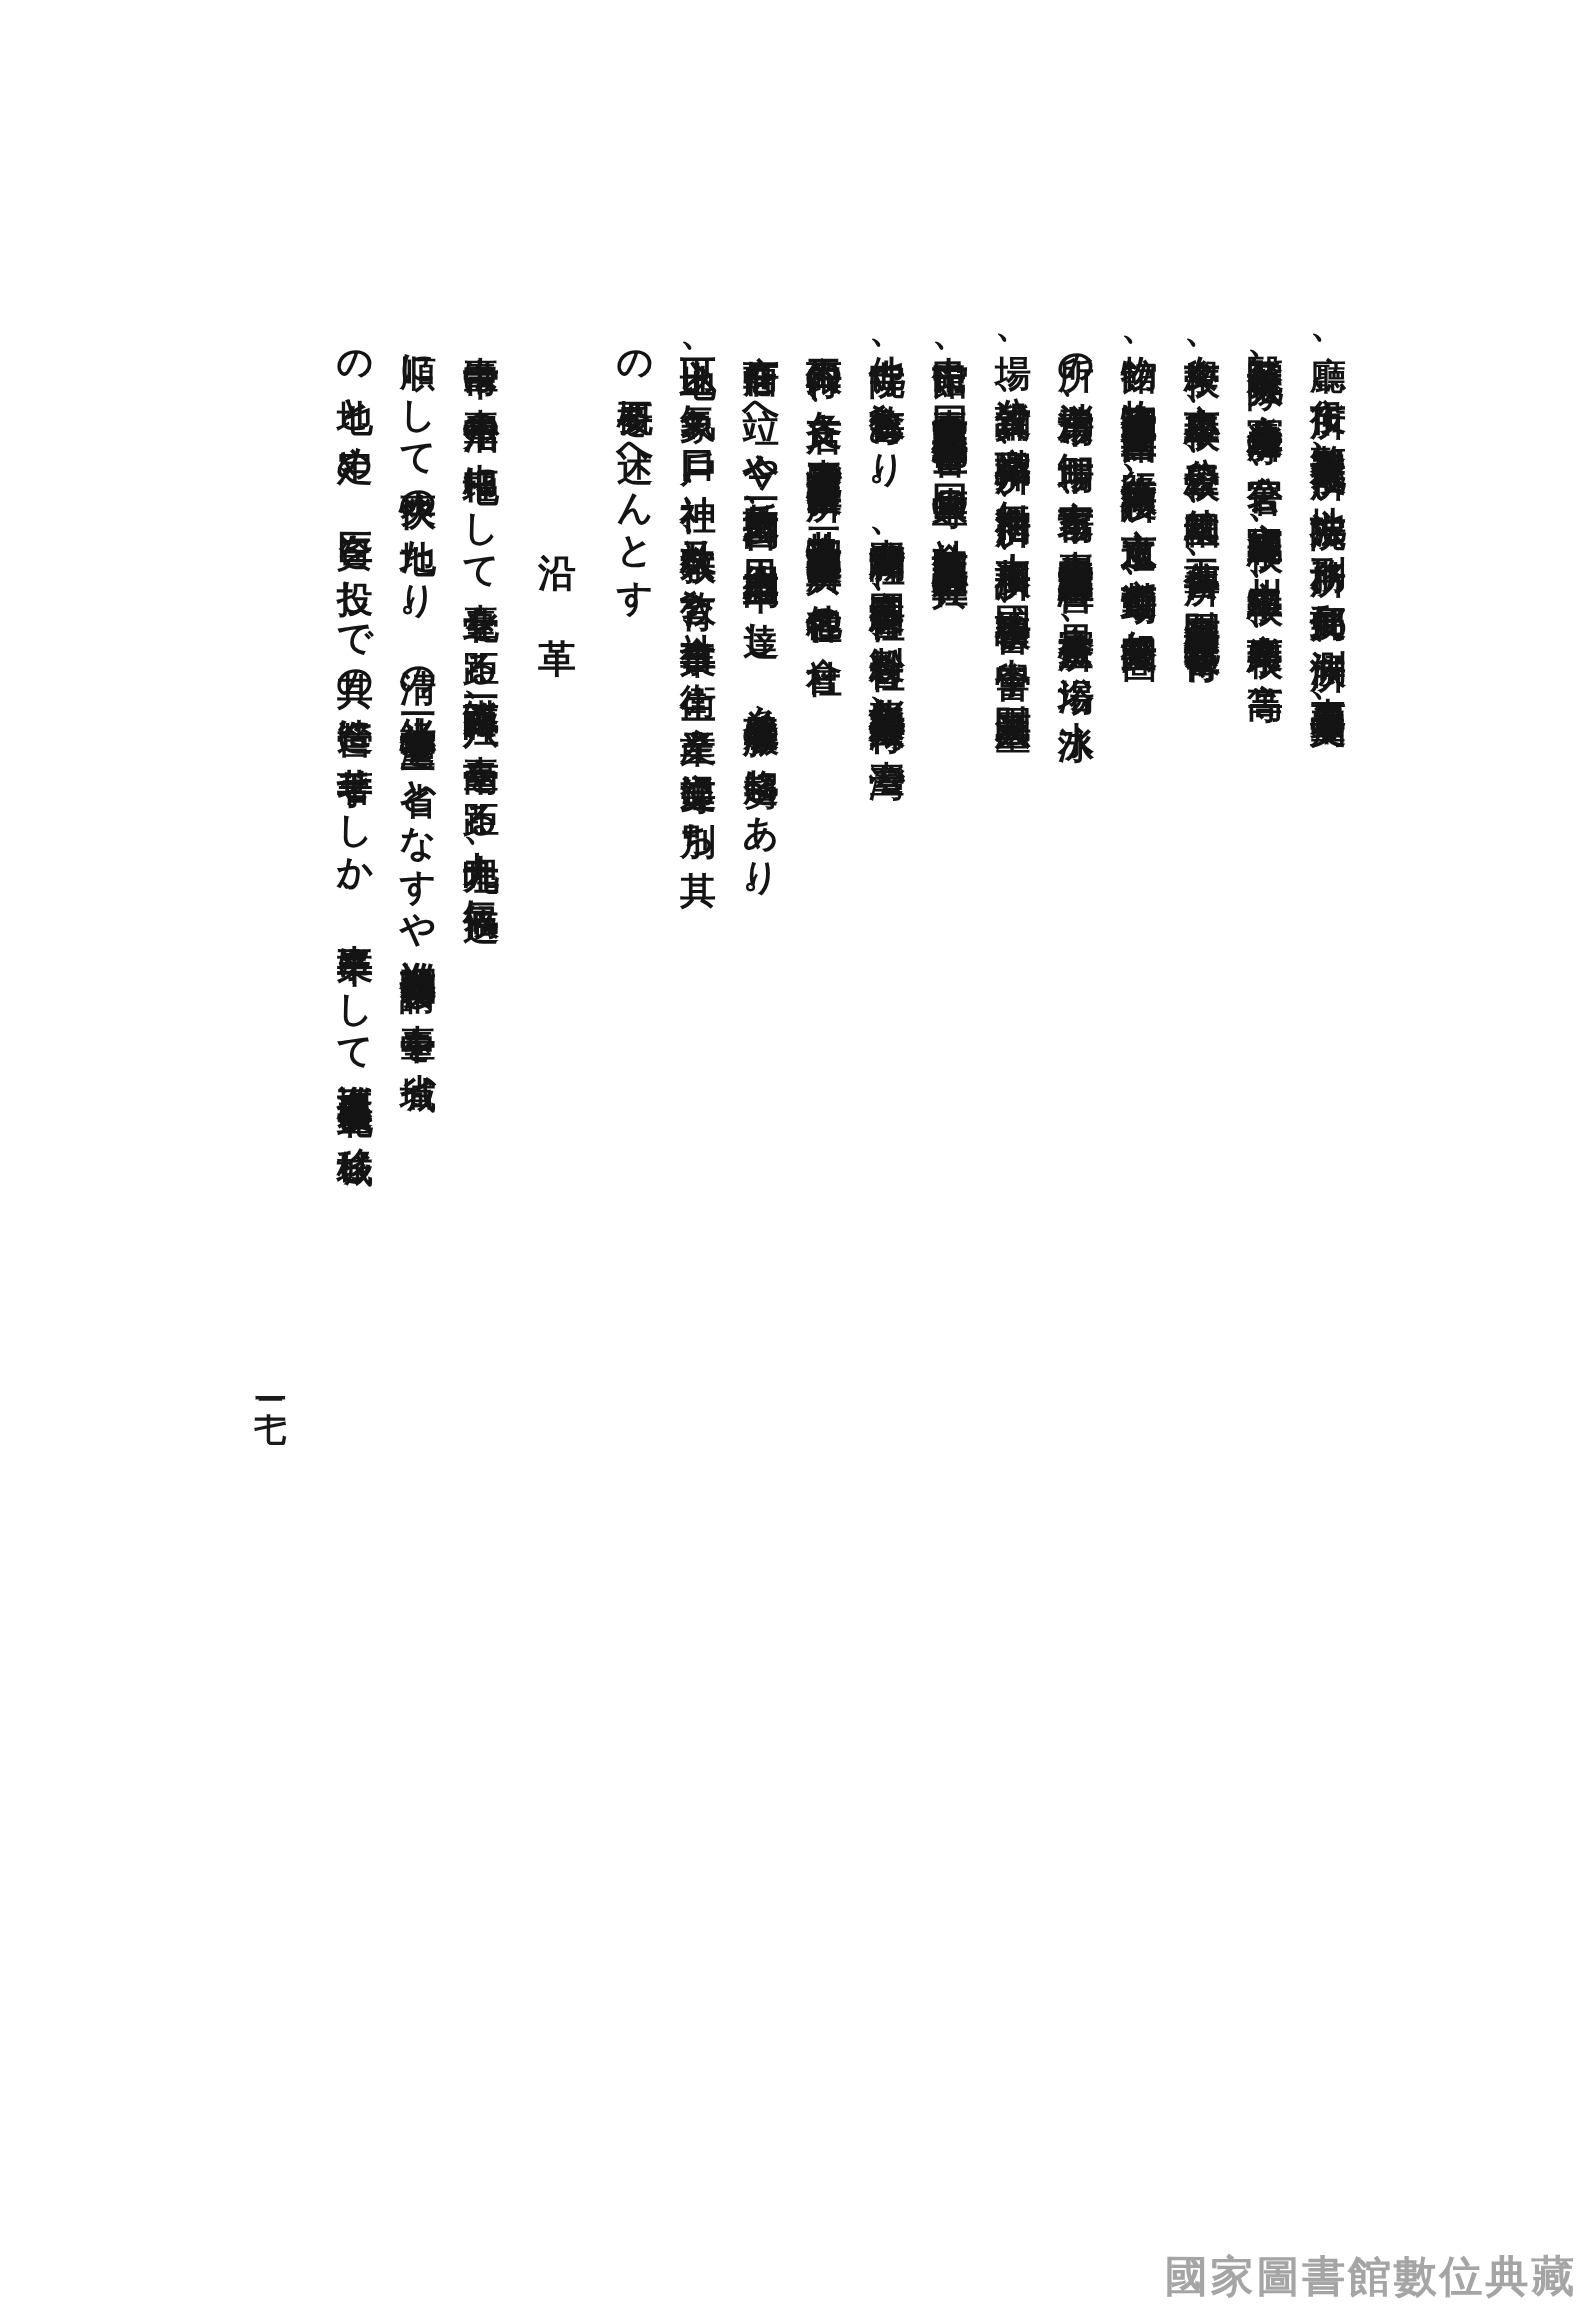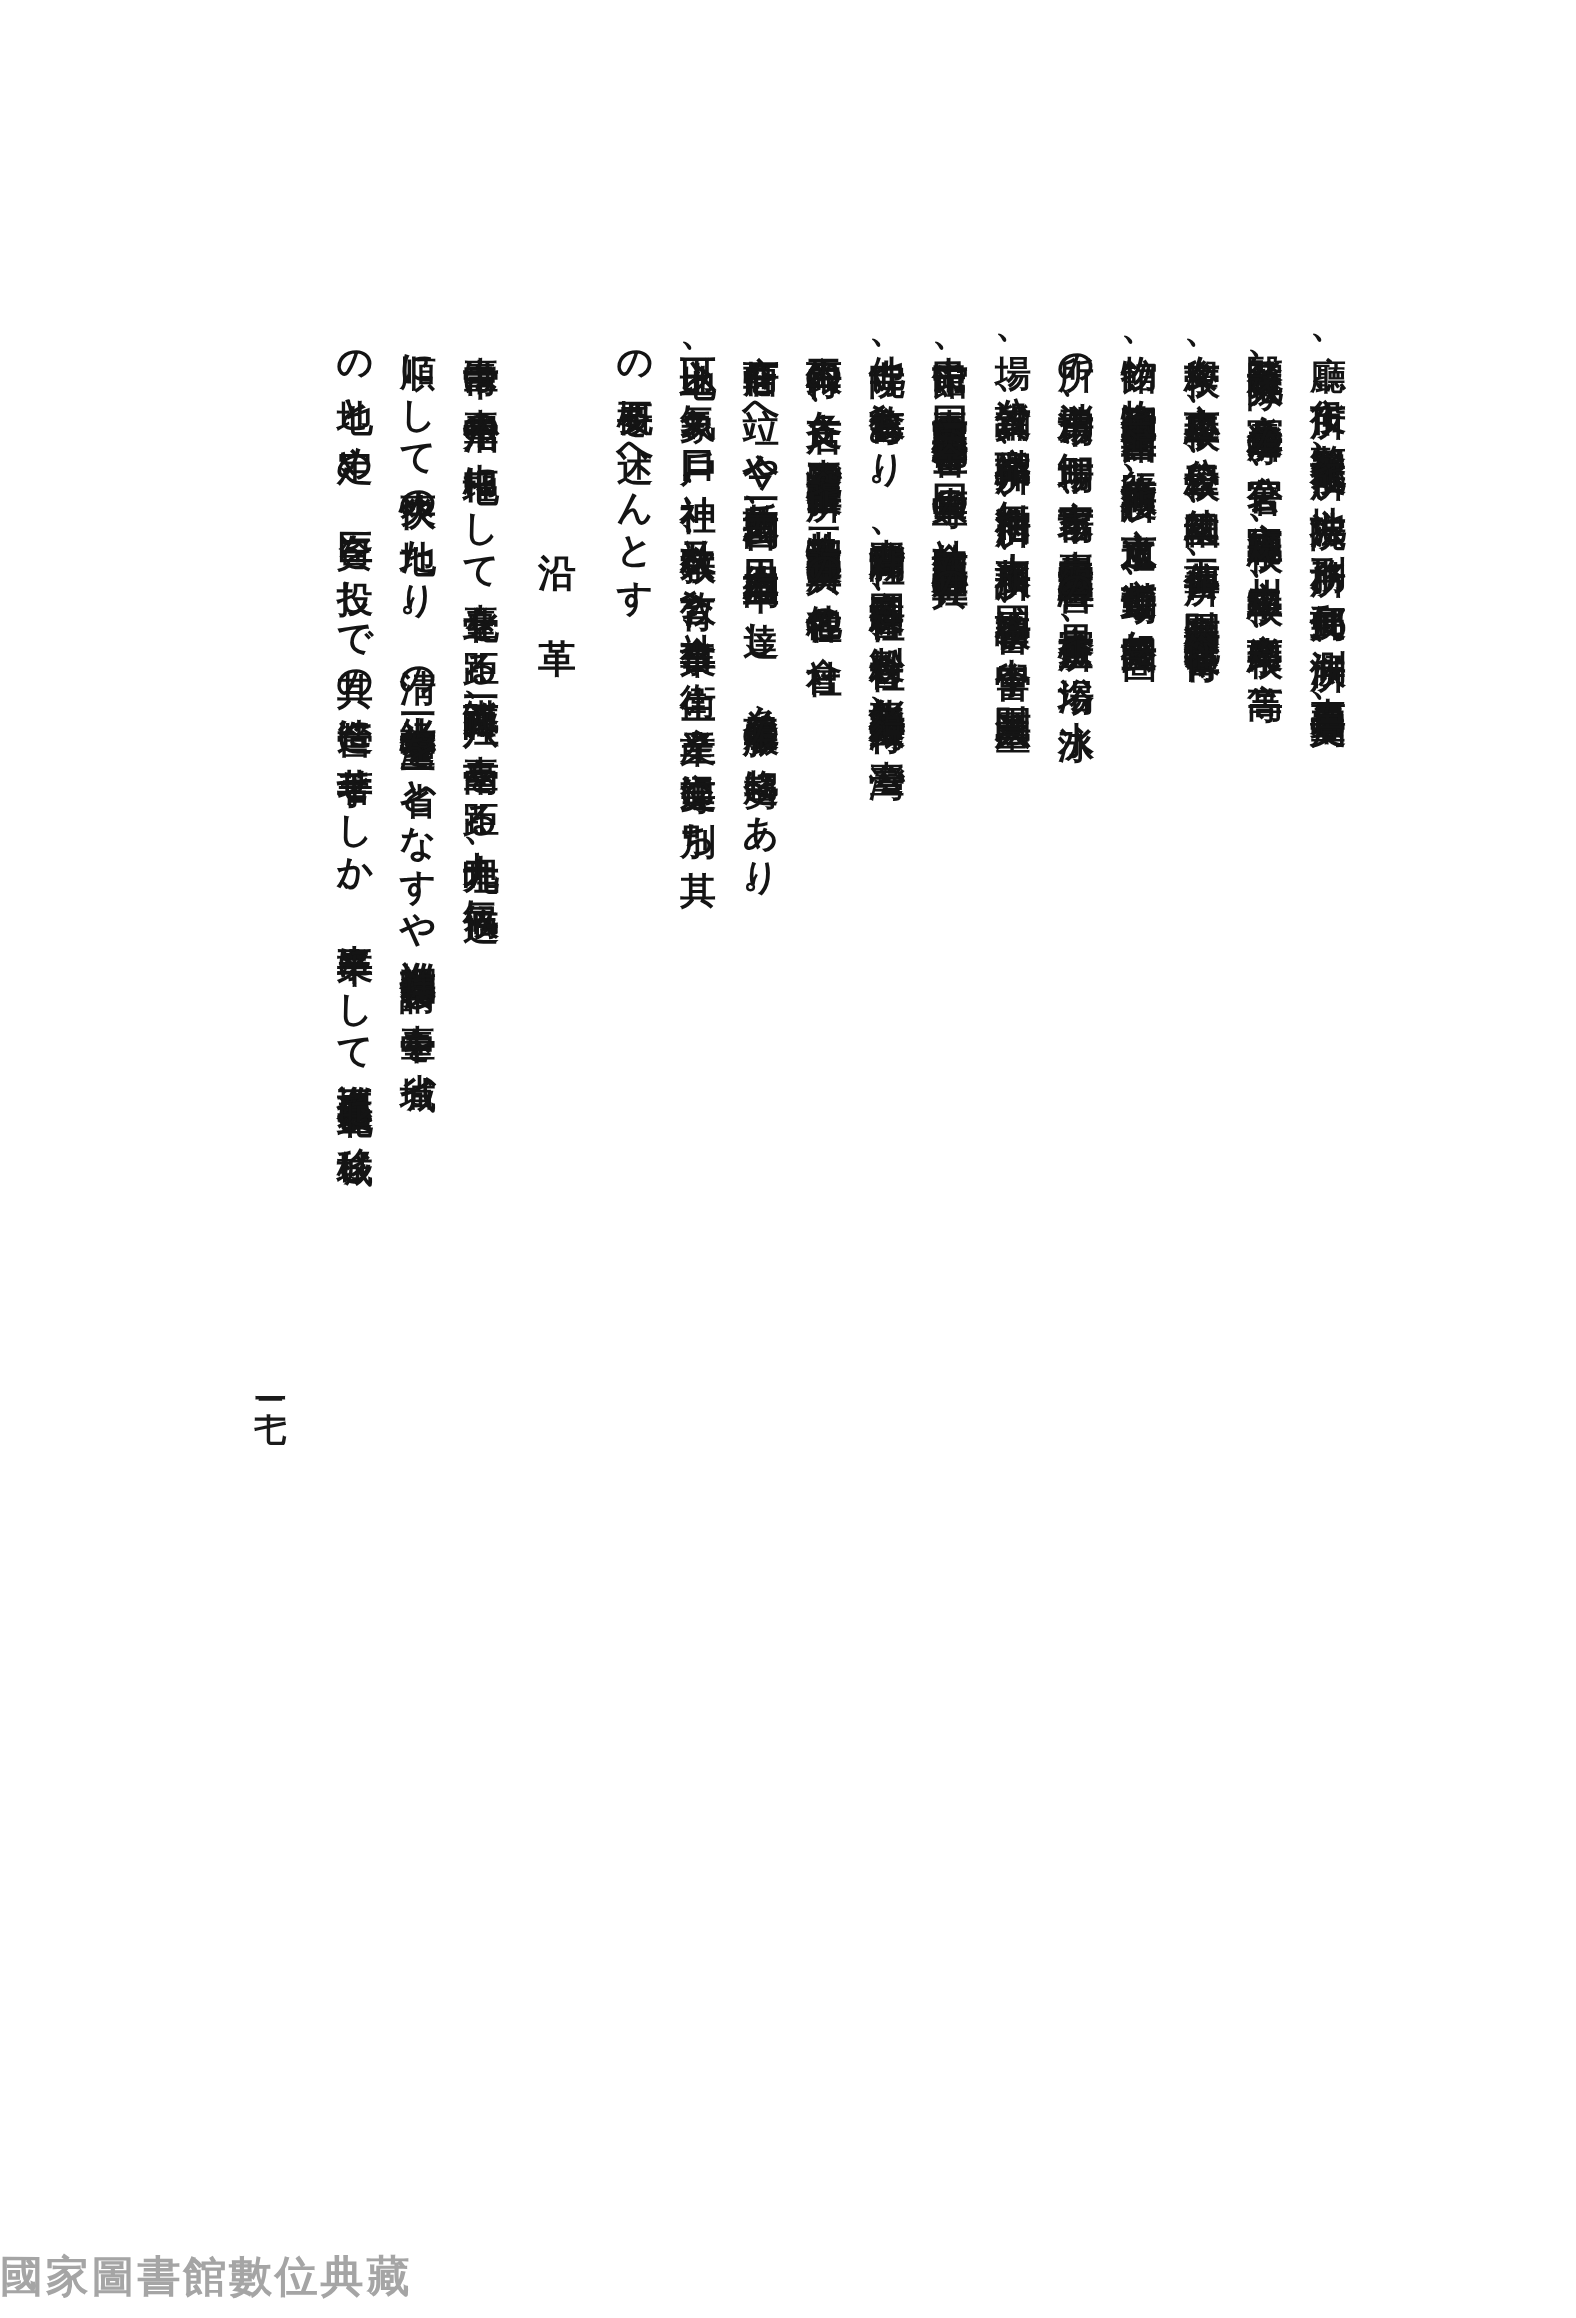--- a/index.html
+++ b/index.html
@@ -35,21 +35,21 @@
   }
   .watermark-latin{
     position:absolute;left:1013px;top:1174px;
     font-size:35px;font-style:italic;font-weight:700;
     color:#b8b8b8;transform:rotate(4deg);
     mix-blend-mode:lighten;white-space:nowrap;
     font-family:"Liberation Serif",serif;
   }
   .footer{
     position:absolute;left:0;right:0;top:2248px;
-    text-align:left;font-size:43px;letter-spacing:2.8px;
+    text-align:right;font-size:43px;letter-spacing:2.8px;
     color:#a5a5a5;font-weight:600;
     font-family:"Liberation Sans","DejaVu Sans",sans-serif;
   }
 </style>
 </head>
 <body>
 
 <div class="text-block">
   <div class="tcol">廳、市役所、警察署大屯郡役所、地方法院、刑務所、郵便局、測候所、專賣局臺中支局、</div>
   <div class="tcol">醫院及分屯大隊、憲兵分遣所等の官公署、官立師範學校、州立中學校二、商業學校、高等</div>

